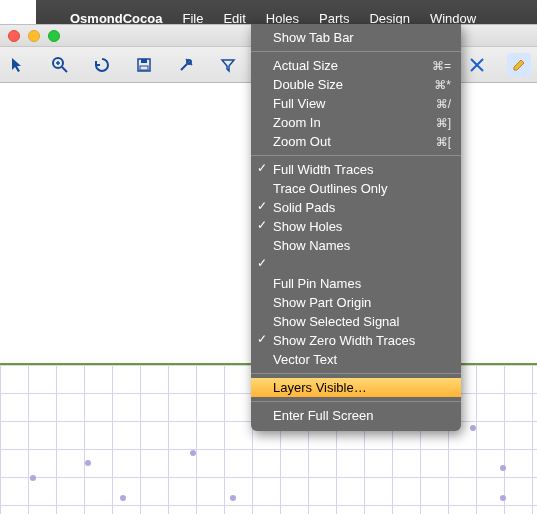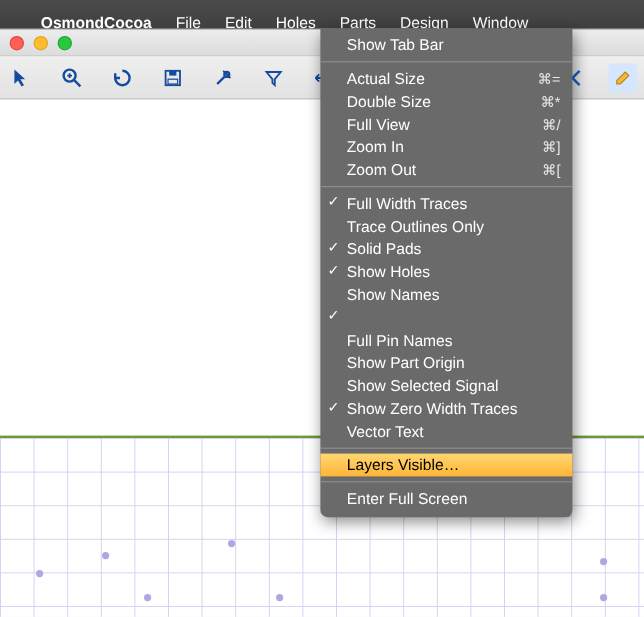--- a/index.html
+++ b/index.html
@@ -1,20 +1,21 @@
 <!DOCTYPE html>
 <html><head>
 <meta charset="utf-8">
 <style>
   * { margin: 0; padding: 0; box-sizing: border-box; font-family: -apple-system, "Helvetica Neue", Arial, sans-serif; }
   html, body { width: 537px; height: 514px; overflow: hidden; background: #fff; }
   .menubar {
     height: 37px; background: linear-gradient(#4a4a4a,#3a3a3a); color: #fff;
     display: flex; align-items: center; font-size: 13px; padding-left: 10px;
     user-select: none;
+    margin-left: 36px;
   }
   .apple { margin-right: 14px; font-size: 14px; }
   .mb-item { padding: 0 10px; height: 100%; display: flex; align-items: center; }
   .mb-item.bold { font-weight: 600; }
   .mb-item.open { background: #2a68c8; }
   .window {
     position: absolute; left: 0; top: 24px; width: 537px; height: 490px;
     background: #f0f0f0; border-top: 1px solid #bfbfbf;
   }
   .titlebar {
@@ -39,21 +40,21 @@
   .grid {
     position: absolute; left: 0; right: 0; top: 280px; bottom: 0;
     background-image:
       linear-gradient(#d8d2f0 1px, transparent 1px),
       linear-gradient(90deg, #d8d2f0 1px, transparent 1px);
     background-size: 28px 28px;
     border-top: 2px solid #6a9a3a;
   }
   .dot { position:absolute; width:6px; height:6px; border-radius:50%; background:#b0a7e2; }
   .dropdown {
-    position: absolute; left: 267px; top: 24px; width: 210px;
+    position: absolute; left: 251px; top: 24px; width: 210px;
     background: #6a6a6a; color: #fff; font-size: 13px;
     box-shadow: 2px 4px 12px rgba(0,0,0,0.45);
     border-bottom-left-radius: 6px; border-bottom-right-radius: 6px;
     padding-bottom: 6px;
   }
   .dd-item {
     height: 19px; display: flex; align-items: center;
     padding-left: 22px; padding-right: 10px; position: relative;
     white-space: nowrap;
   }

